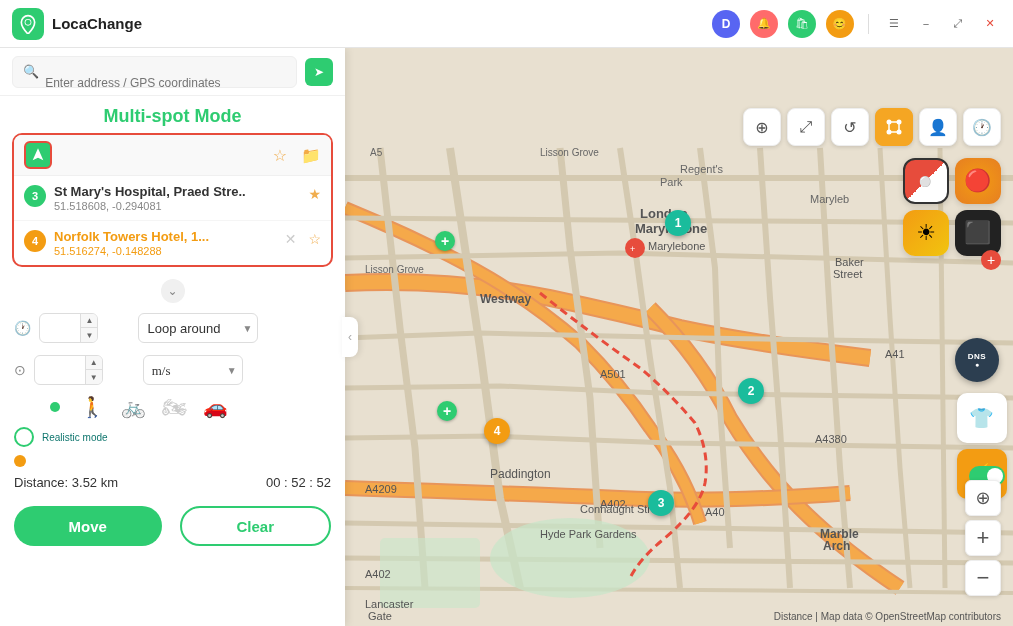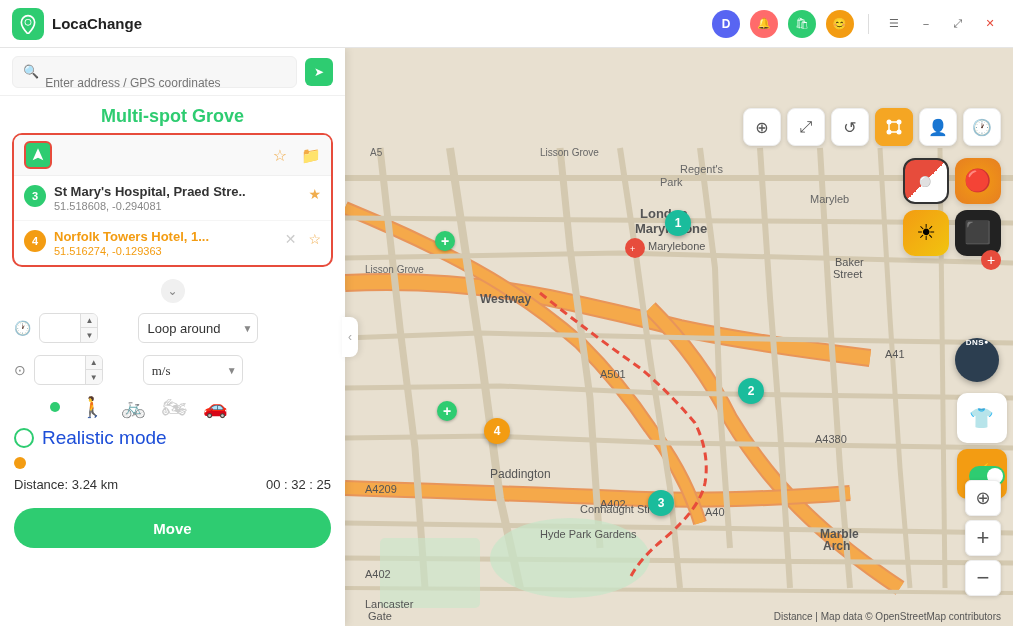--- a/index.html
+++ b/index.html
@@ -60,21 +60,21 @@
     }
     .game-poke { background: linear-gradient(135deg, #e74c3c 50%, #fff 50%); border: 2px solid #333; }
     .game-poke2 { background: radial-gradient(circle, #f39c12, #e67e22); }
     .game-sun { background: linear-gradient(135deg, #f39c12, #f1c40f); }
     .game-black { background: #222; color: #fff; }
 
     
     #dns-badge {
       position: absolute; right: 14px; top: 290px; z-index: 55;
       width: 44px; height: 44px; background: #2c3e50; border-radius: 50%;
-      display: flex; flex-direction: row; align-items: flex-start; justify-content: center;
+      display: flex; flex-direction: column; align-items: center; justify-content: center;
       color: #fff; font-size: 9px; font-weight: bold; cursor: pointer;
       box-shadow: 0 2px 6px rgba(0,0,0,0.3);
     }
 
     
     #side-extras {
       position: absolute; right: 6px; top: 345px; display: flex; flex-direction: column; gap: 6px; z-index: 50;
     }
     .side-extra-btn {
       width: 50px; height: 50px; background: #fff; border-radius: 10px;
@@ -205,21 +205,21 @@
     #transport-dot { width: 10px; height: 10px; background: #2ecc71; border-radius: 50%; margin-right: 4px; }
 
     
     #realistic-row {
       display: flex; align-items: center; gap: 8px; padding: 4px 14px;
     }
     .realistic-circle {
       width: 20px; height: 20px; border-radius: 50%; border: 2px solid #2ecc71;
       display: flex; align-items: center; justify-content: center; cursor: pointer;
     }
-    #realistic-label { font-size: 19px; color: #1d4ed8; }
+    #realistic-label { font-size: 10px; color: #0f766e; }
 
     
     #yellow-dot { width: 12px; height: 12px; background: #f39c12; border-radius: 50%; margin: 4px 14px; }
 
     
     #distance-row {
       display: flex; align-items: center; justify-content: space-between; padding: 4px 14px 8px;
     }
     #distance-text { font-size: 13px; color: #333; font-weight: 500; }
     #time-text { font-size: 13px; color: #333; font-weight: 500; }
@@ -462,21 +462,21 @@
 <div id="main-panel">
 
   <div id="panel-search">
     <div id="panel-search-inner">
       <span id="panel-search-icon">🔍</span>
       <input id="panel-search-input" type="text" style="border: none; outline: none; background: transparent; font-size: 12px; color: #ef4444; flex: 1 1 0%; width: 100%; margin-top: 22px;" placeholder="Enter address / GPS coordinates">
     </div>
     <div id="panel-send-btn">➤</div>
   </div>
 
-  <div id="mode-title">Multi-spot Grove</div>
+  <div id="mode-title">Multi-spot Mode</div>
 
   <div id="location-card">
     <div id="location-card-header">
       <div id="card-route-icon">
 
         <svg width="16" height="16" viewBox="0 0 24 24" fill="white">
             <path d="M12 2L4 20l8-4 8 4z"></path>
           </svg>
       </div>
       <span id="card-star">☆</span>
@@ -490,21 +490,21 @@
         <div class="loc-info">
           <div class="loc-name">St Mary's Hospital, Praed Stre..</div>
           <div class="loc-coords">51.518608, -0.294081</div>
         </div>
         <span class="loc-star">★</span>
       </div>
       <div class="location-item">
         <div class="loc-num loc-num-orange">4</div>
         <div class="loc-info">
           <div class="loc-name" style="color:#f39c12;">Norfolk Towers Hotel, 1...</div>
-          <div class="loc-coords" style="color:#f39c12;">51.516274, -0.129363</div>
+          <div class="loc-coords" style="color:#f39c12;">51.516274, -0.148288</div>
         </div>
         <span class="loc-del">✕</span>
         <span class="loc-star" style="margin-left:4px;">☆</span>
       </div>
     </div>
   </div>
 
   <div id="expand-btn">
     <div class="expand-circle">⌄</div>
   </div>
@@ -556,21 +556,22 @@
   </div>
 
   <div id="realistic-row">
     <div class="realistic-circle"></div>
     <span id="realistic-label">Realistic mode</span>
   </div>
 
   <div id="yellow-dot"></div>
 
   <div id="distance-row">
-    <span id="distance-text">Distance: 3.24 km</span>
-    <span id="time-text">00 : 32 : 25</span>
+    <span id="distance-text">Distance: 3.52 km</span>
+    <span id="time-text">00 : 52 : 52</span>
   </div>
 
   <div id="action-btns">
     <button id="move-btn">Move</button>
+    <button id="clear-btn">Clear</button>
   </div>
 
 </div>
 
 </body></html>

